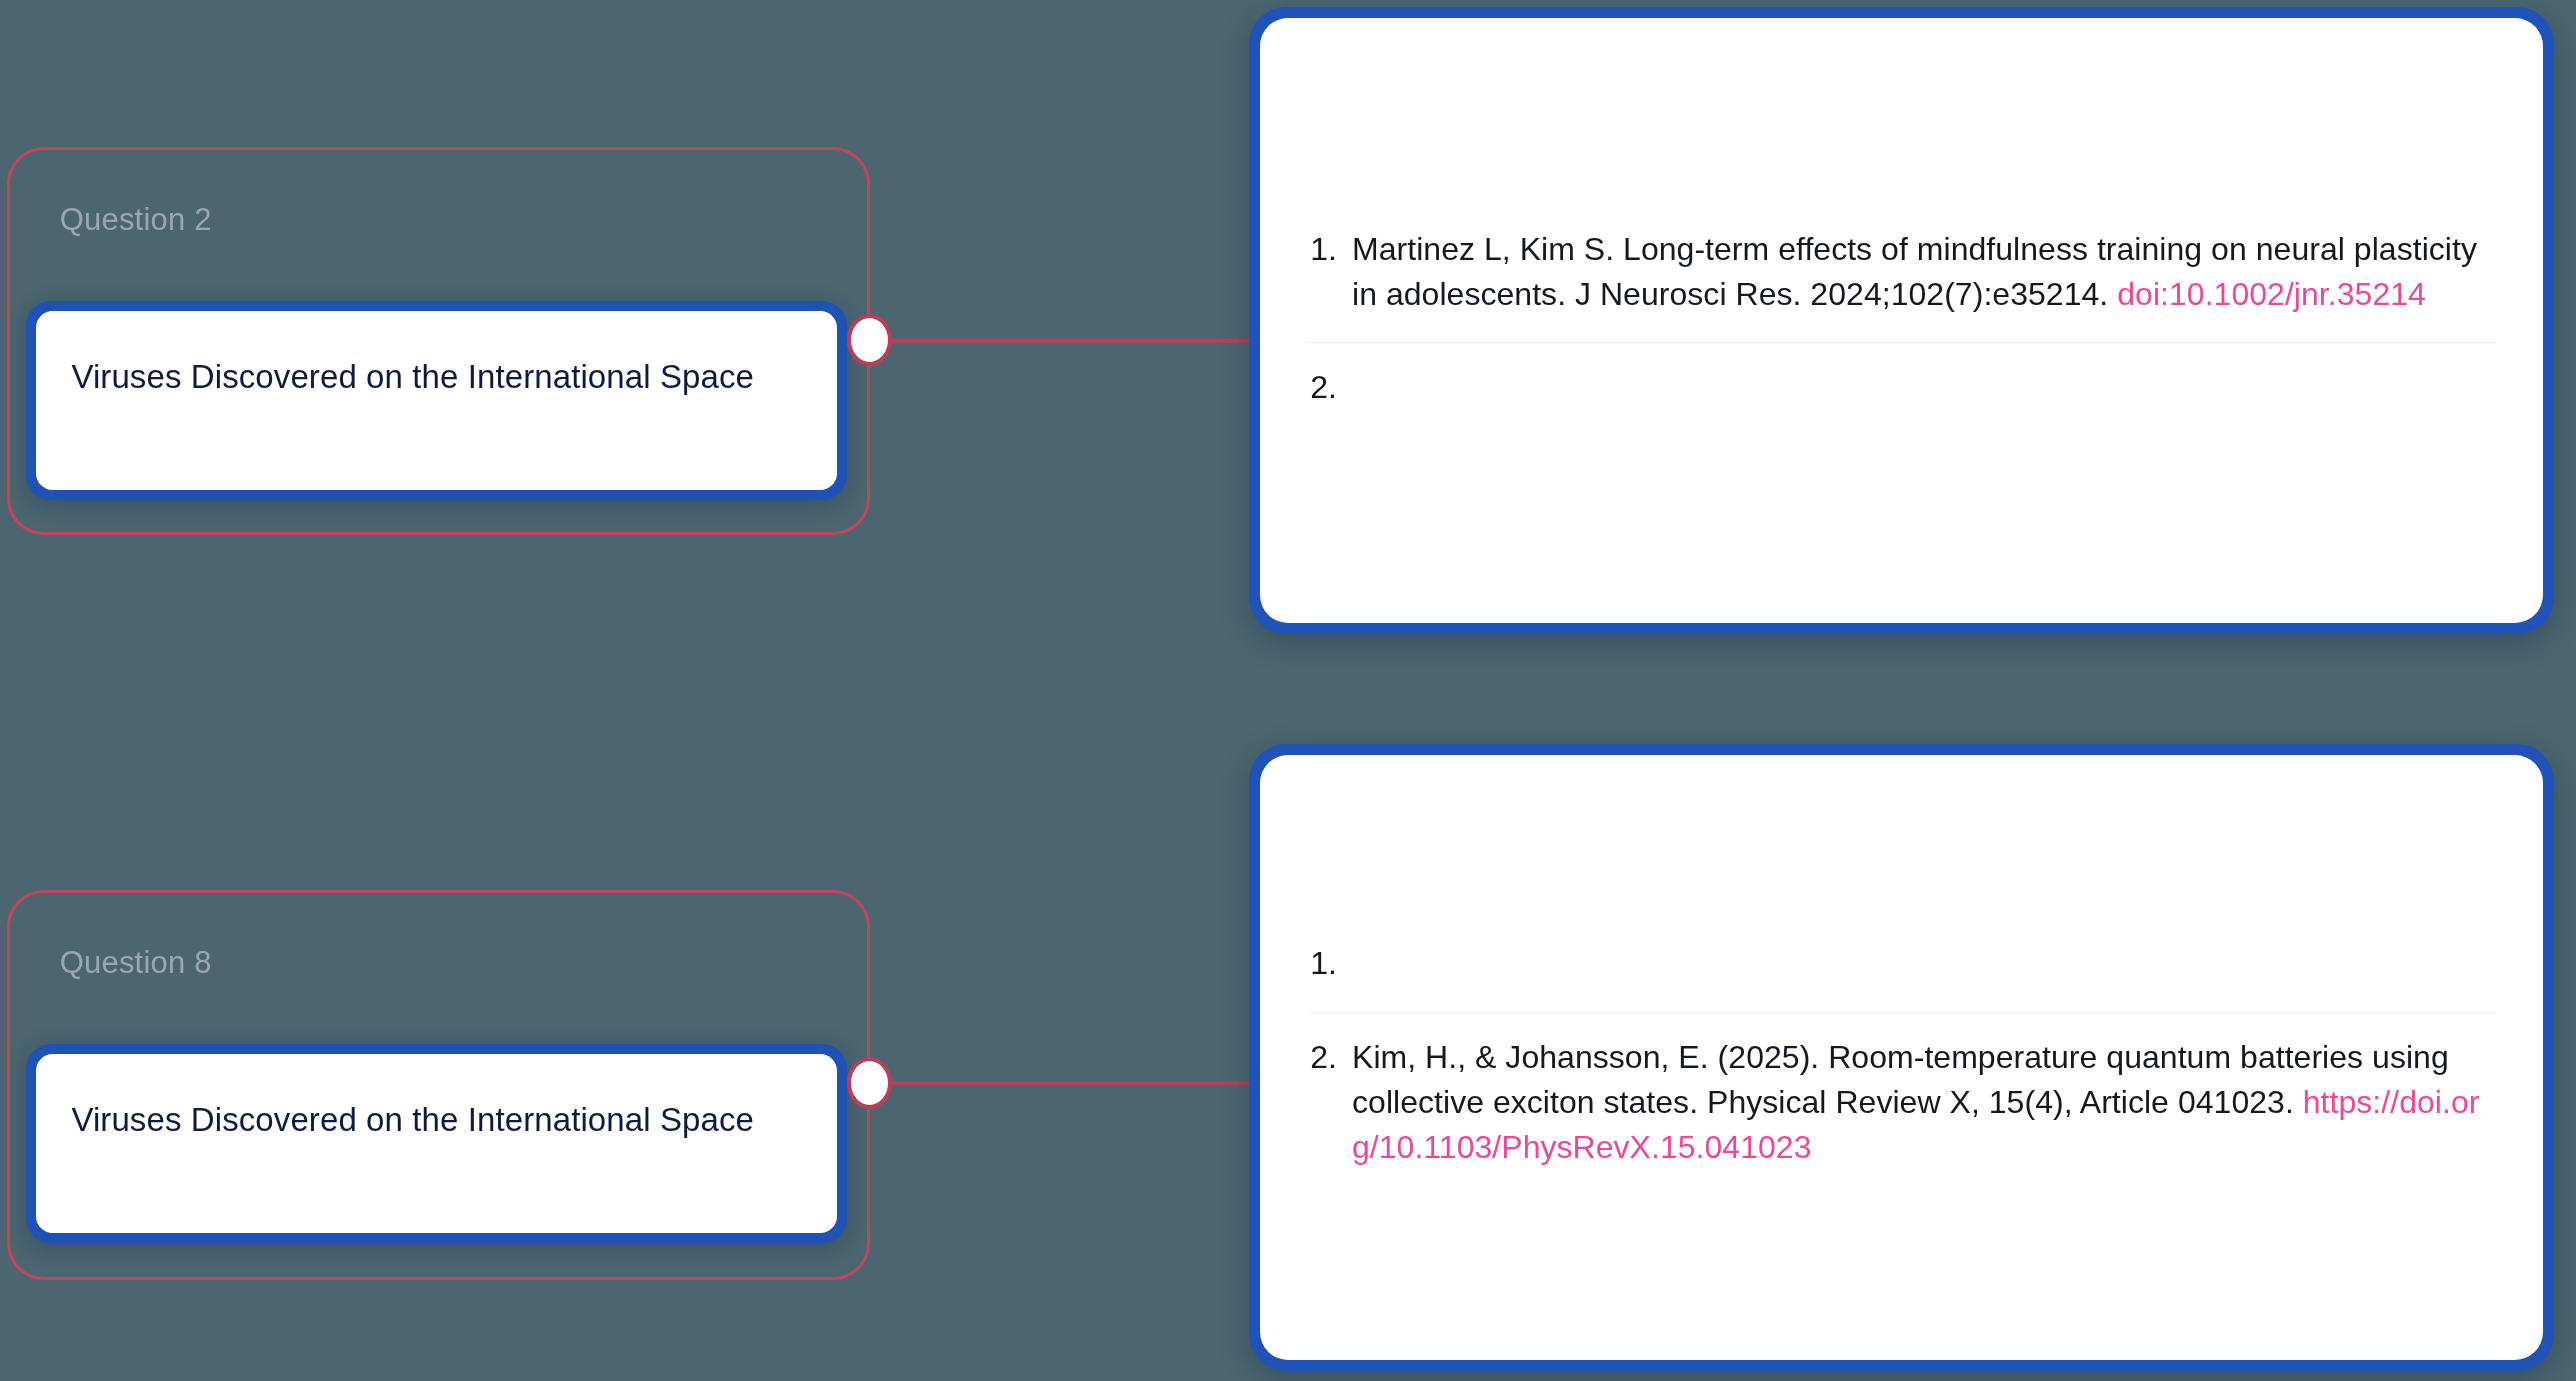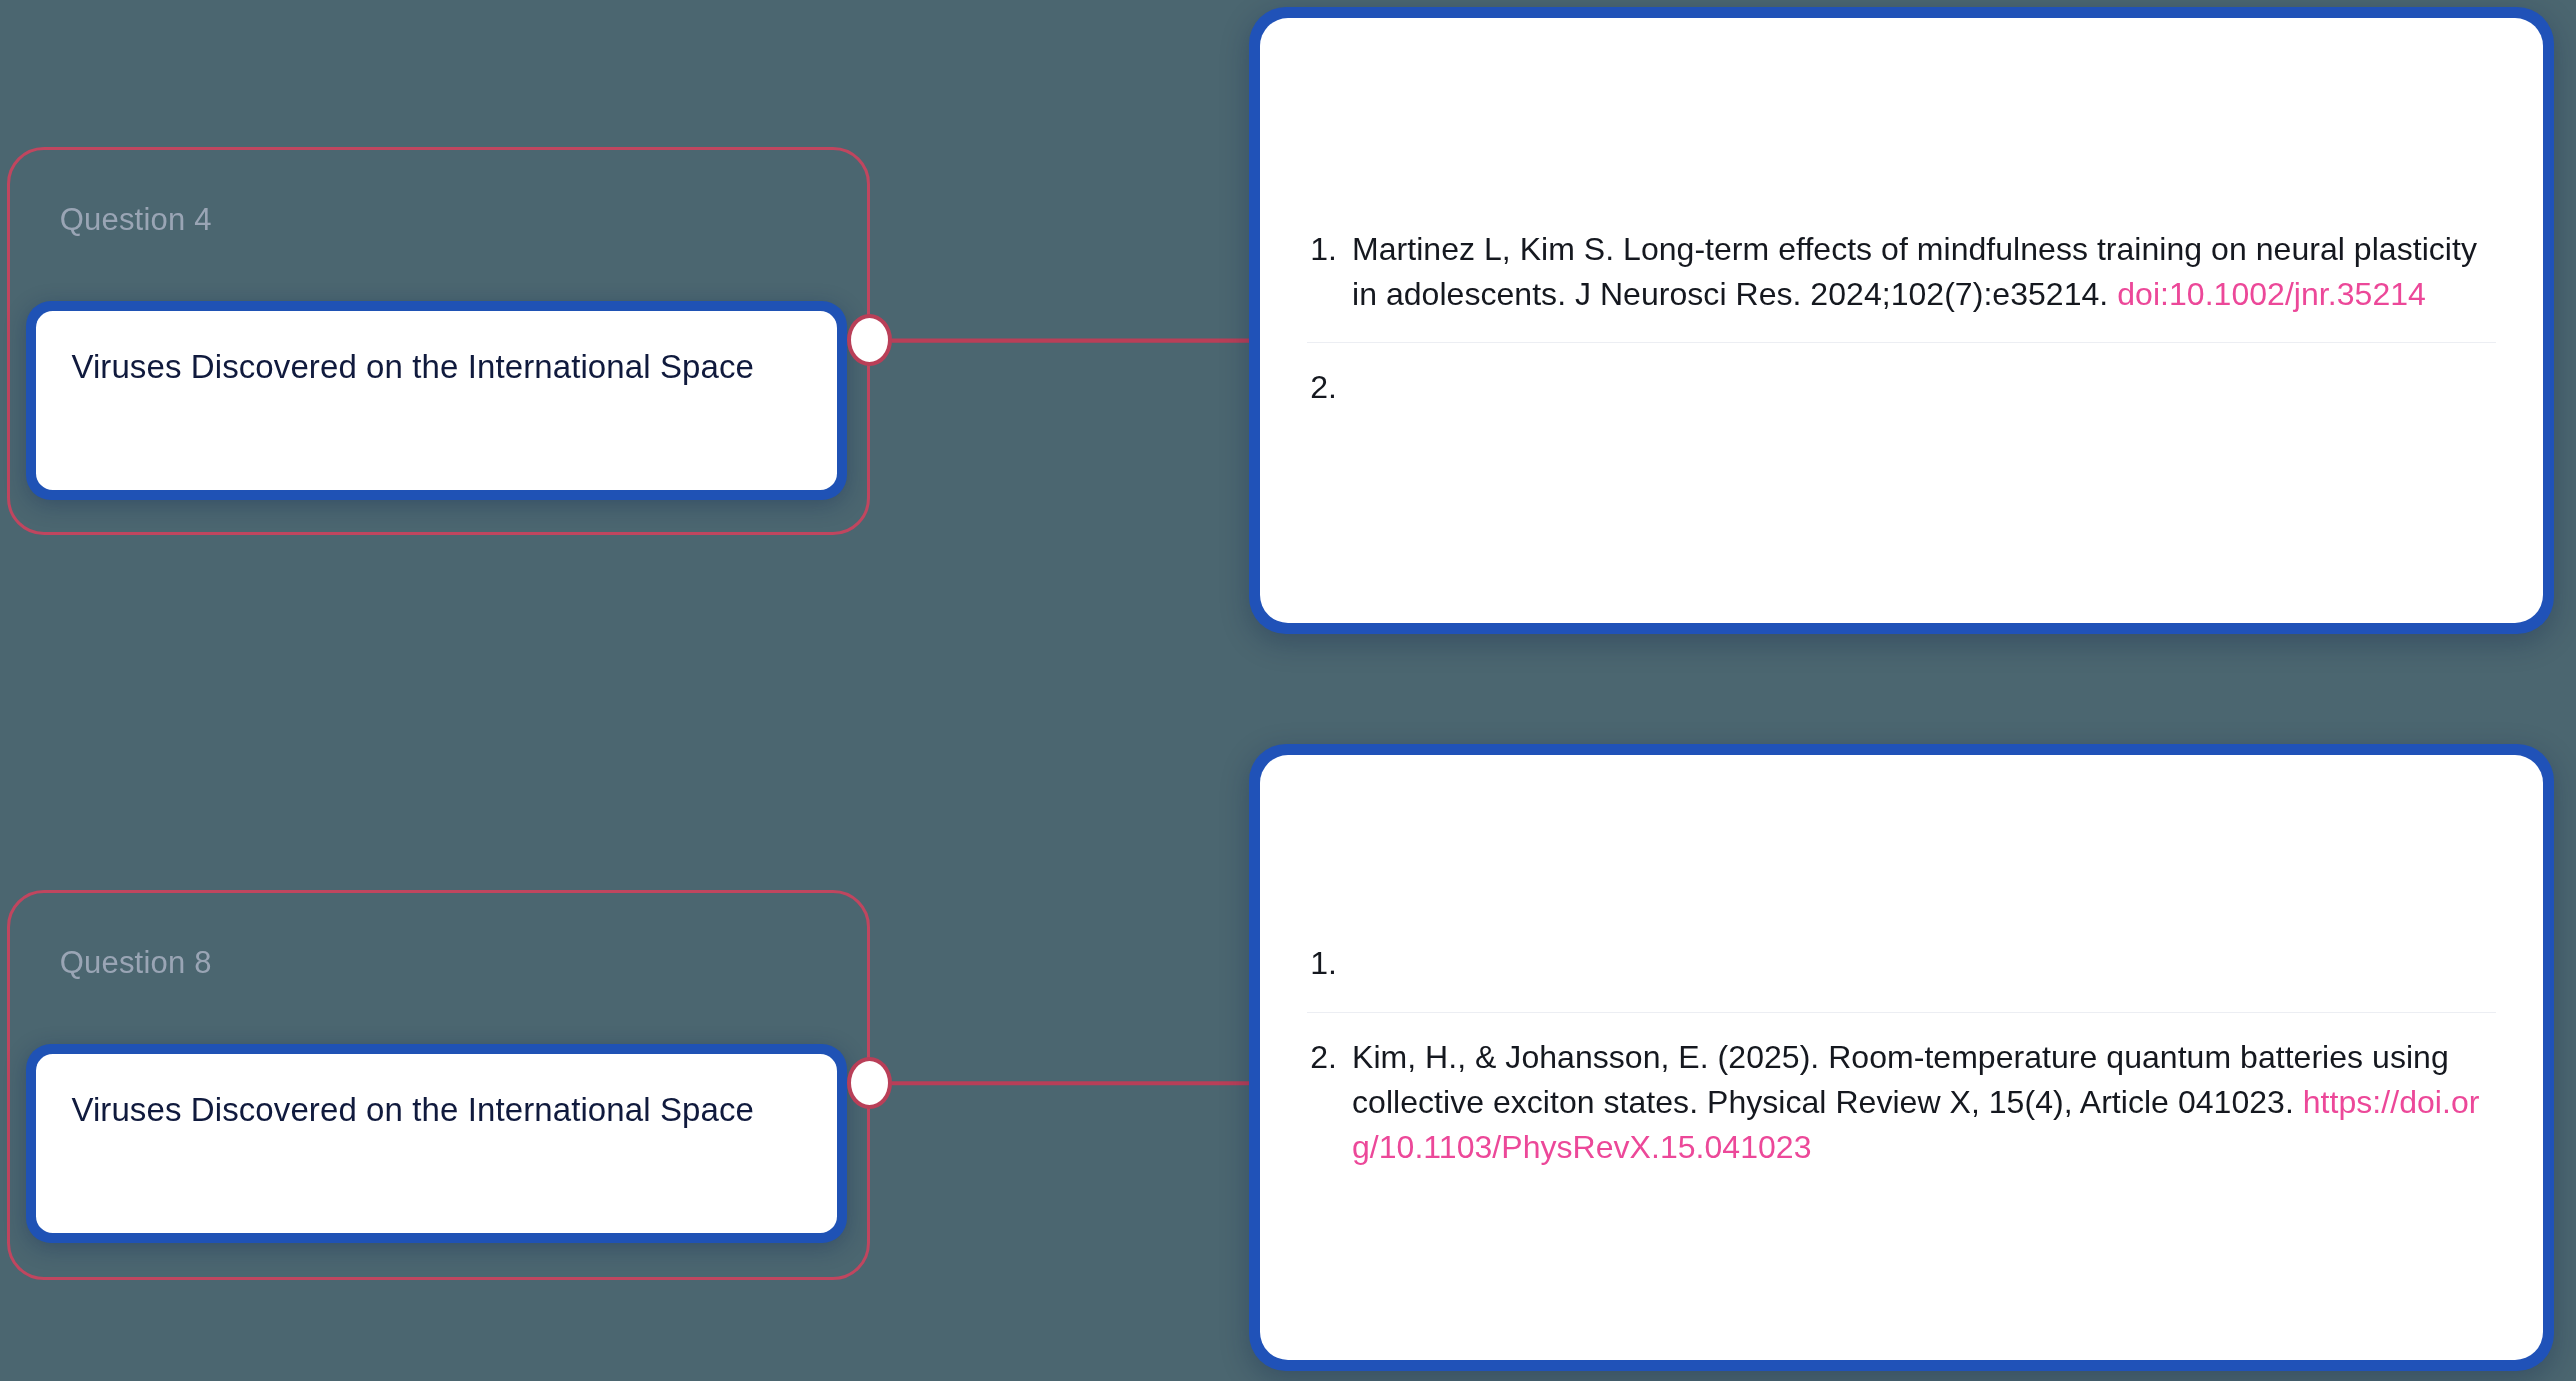--- a/index.html
+++ b/index.html
@@ -64,21 +64,21 @@
     background: #1f52b5;
     border-radius: 25px;
     padding: 10px;
     box-shadow: 0 5px 22px rgba(10, 30, 80, 0.30);
   }
   .question-node-inner {
     width: 100%;
     height: 100%;
     background: #ffffff;
     border-radius: 16.7px;
-    padding: 35px 35px 0 35px;
+    padding: 45px 35px 0 35px;
   }
   .question-node-text {
     font-size: 33px;
     line-height: 1.25;
     color: #101a3d;
     font-weight: 400;
     letter-spacing: 0.1px;
   }
 
   
@@ -159,21 +159,21 @@
 <body>
 
 <div id="canvas">
 
   <svg class="edges" width="2576" height="1382" viewBox="0 0 3080 1652">
     <line x1="1066" y1="407" x2="1500" y2="407" stroke="#b93f58" stroke-width="5"></line>
     <line x1="1066" y1="1295" x2="1500" y2="1295" stroke="#b93f58" stroke-width="5"></line>
   </svg>
 
   <div class="question-group g1">
-    <div class="question-label">Question 4</div>
+    <div class="question-label">Question 2</div>
 
     <div class="question-node">
       <div class="question-node-inner">
         <div class="question-node-text">Viruses Discovered on the International Space</div>
       </div>
     </div>
   </div>
 
   <div class="edge-dot d1"></div>
 

